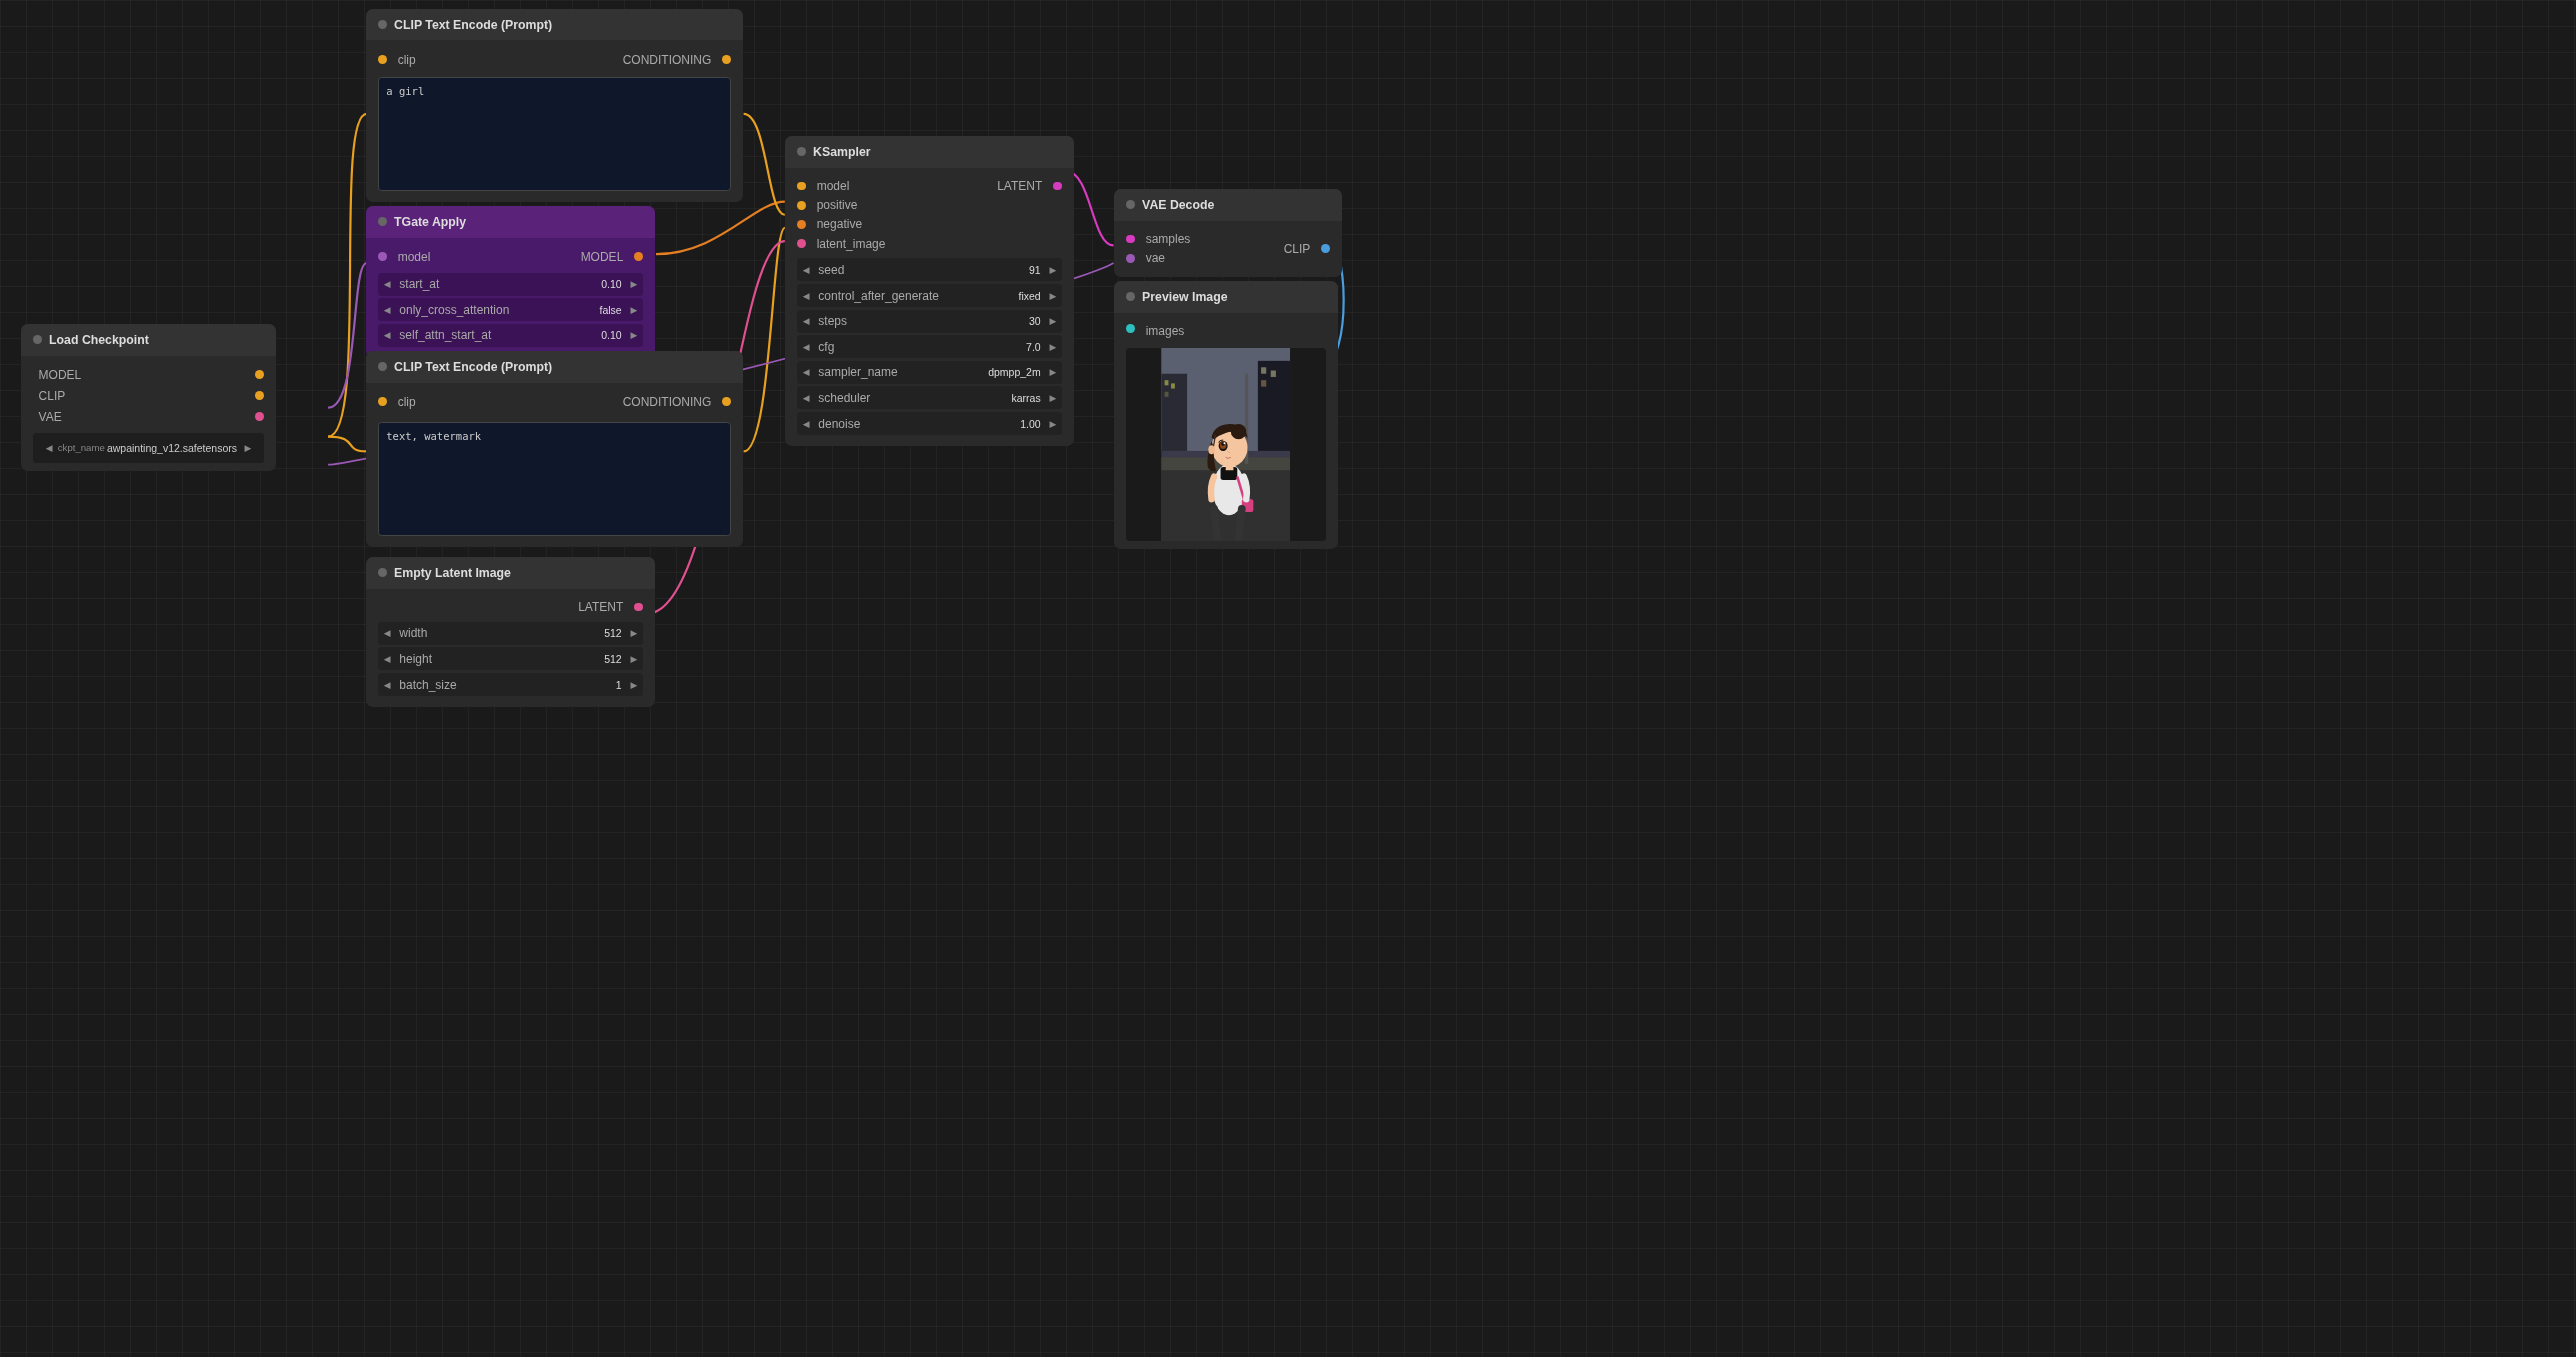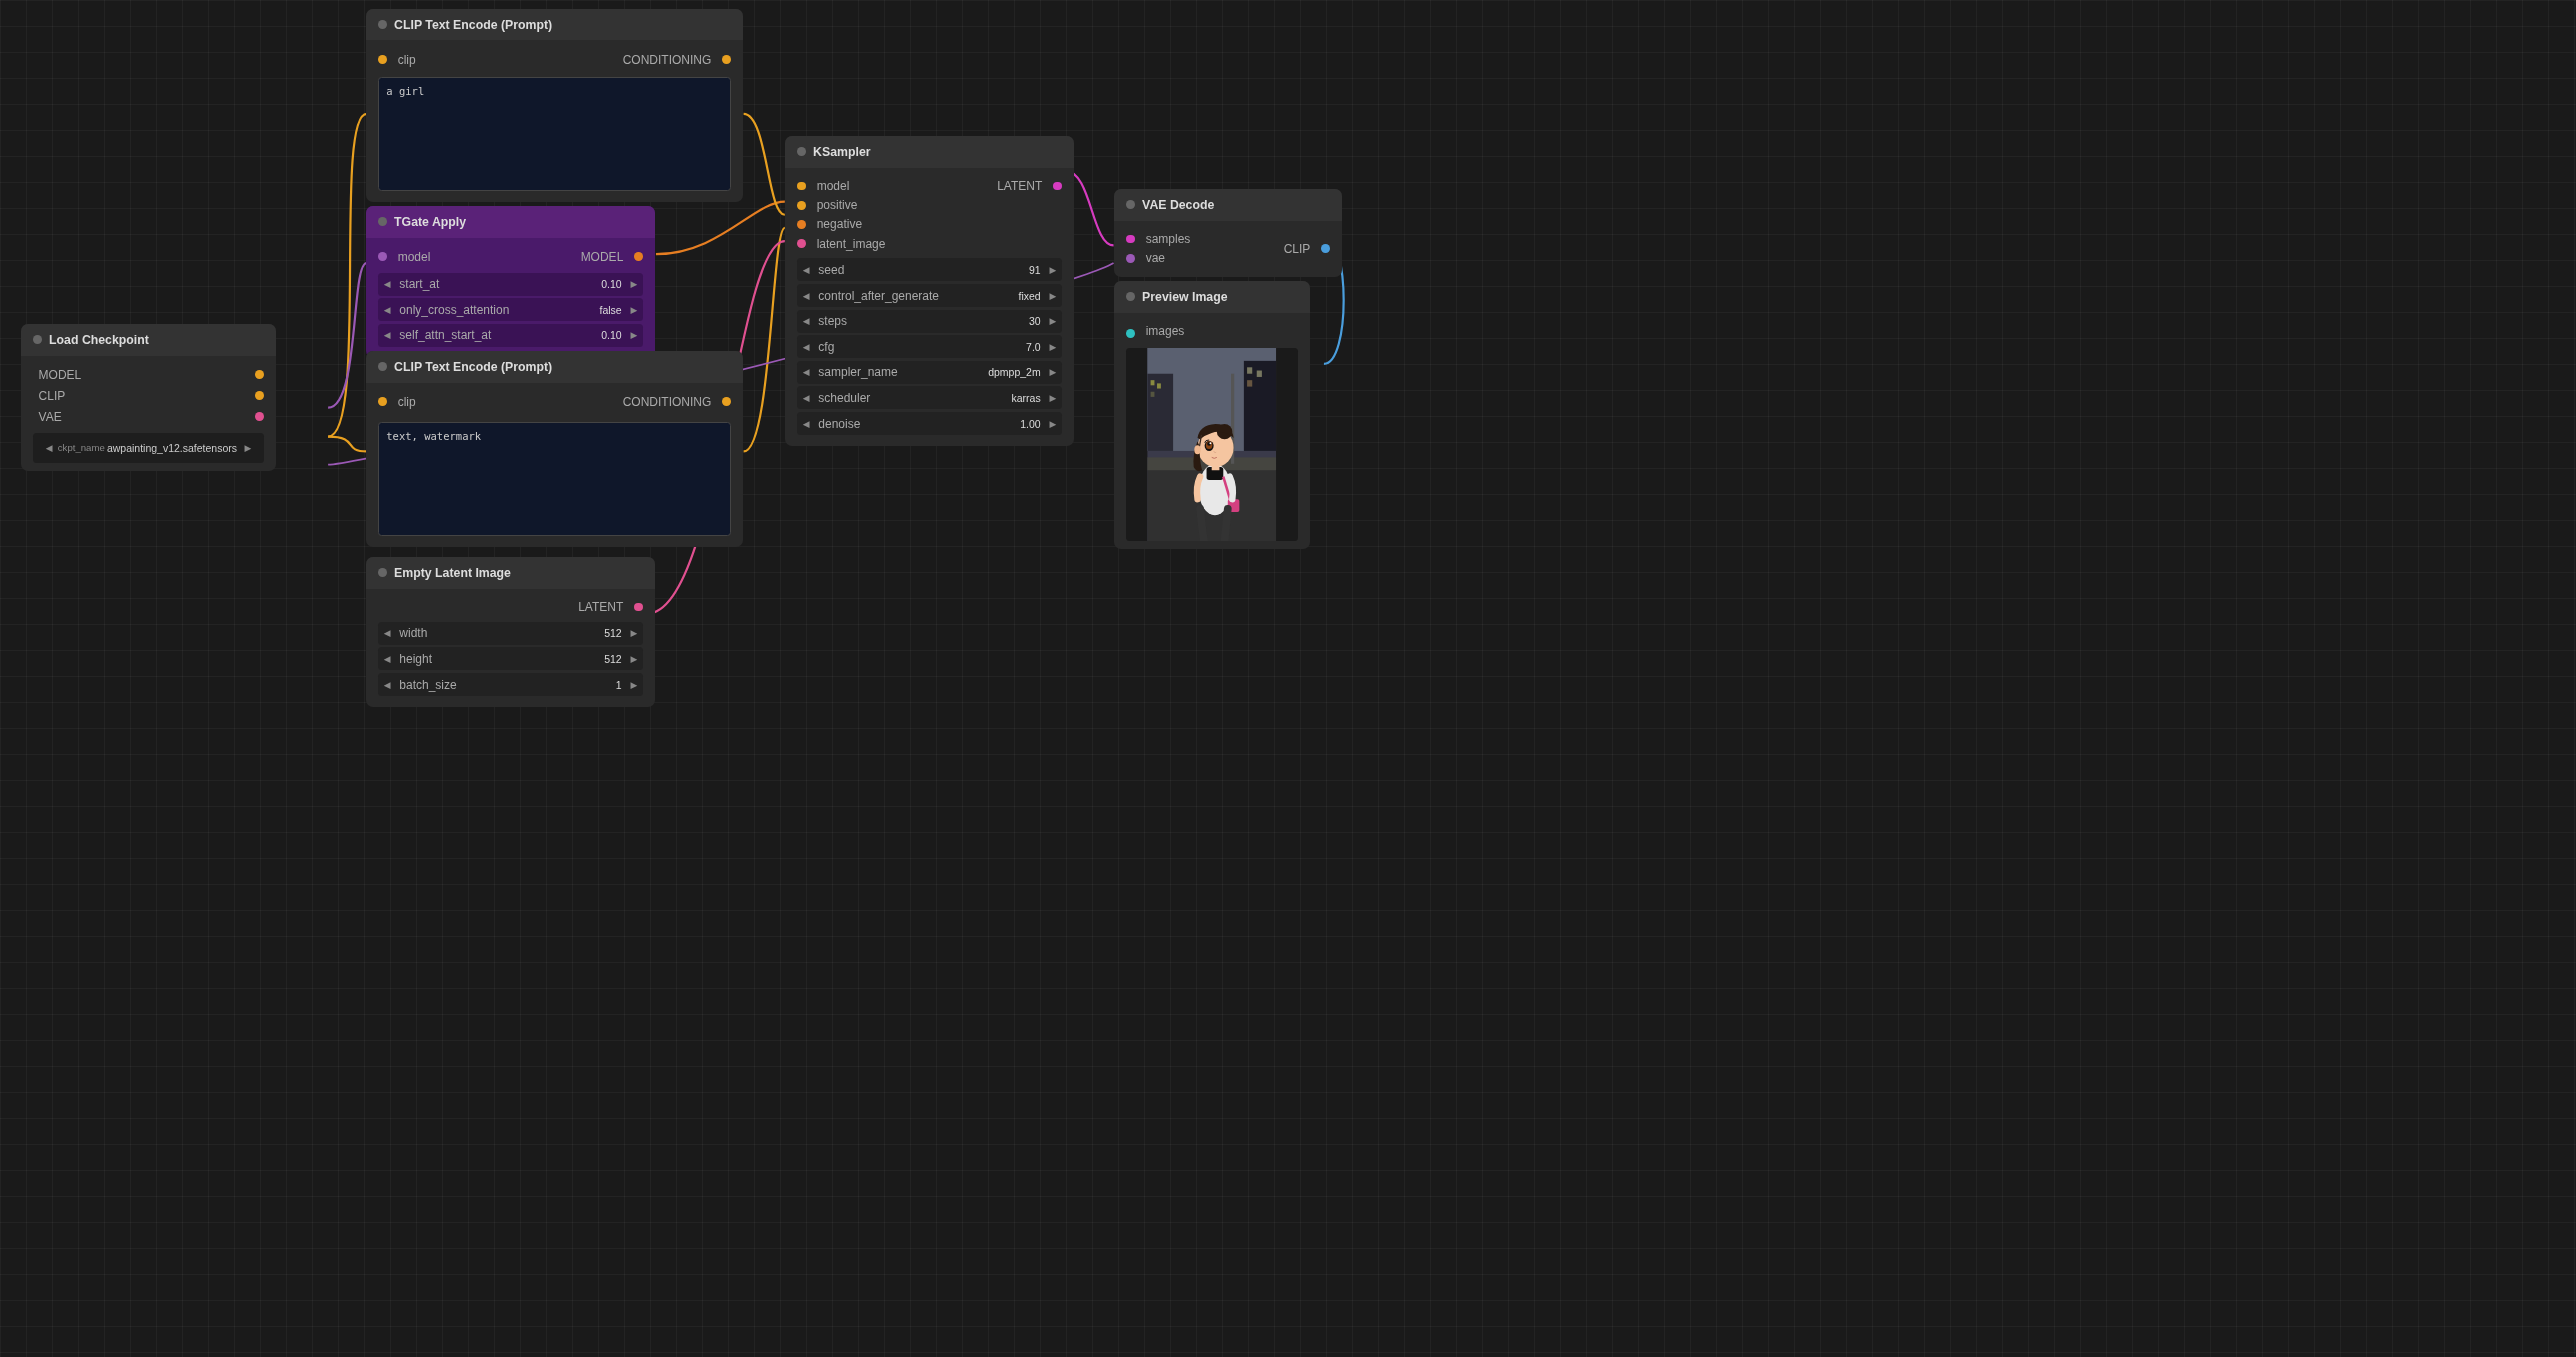--- a/index.html
+++ b/index.html
@@ -439,27 +439,27 @@
         </div>
       </div>
       <div style="display:flex;align-items:center;gap:5.3px;">
         <span class="port-label">CLIP</span>
         <div class="port-dot port-dot-blue"></div>
       </div>
     </div>
   </div>
 </div>
 
-<div class="node" style="left: 1114px; top: 281px; width: 196px;">
+<div class="node" style="left: 1114px; top: 281px; width: 224px;">
   <div class="node-header">
     <div class="node-dot"></div>
     <span class="node-title">Preview Image</span>
   </div>
   <div class="node-body">
-    <div style="display:flex;align-items:flex-end;gap:5.3px;padding:2.6px 0;">
+    <div style="display:flex;align-items:flex-start;gap:5.3px;padding:2.6px 0;">
       <div class="port-dot port-dot-cyan"></div>
       <span class="port-label">images</span>
     </div>
 
     <div class="preview-image-box">
       <svg viewBox="0 0 200 300" class="anime-image">
 
         <rect width="200" height="300" fill="#3a3a4a"></rect>
 
         <rect width="200" height="160" fill="#5a6070"></rect>

